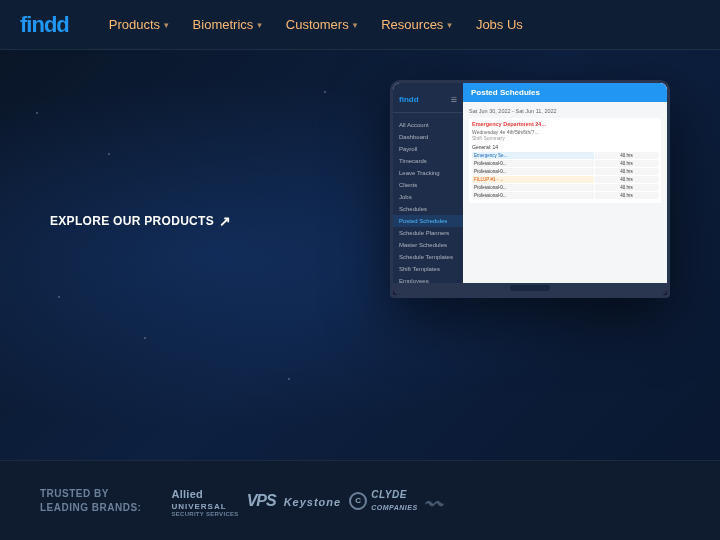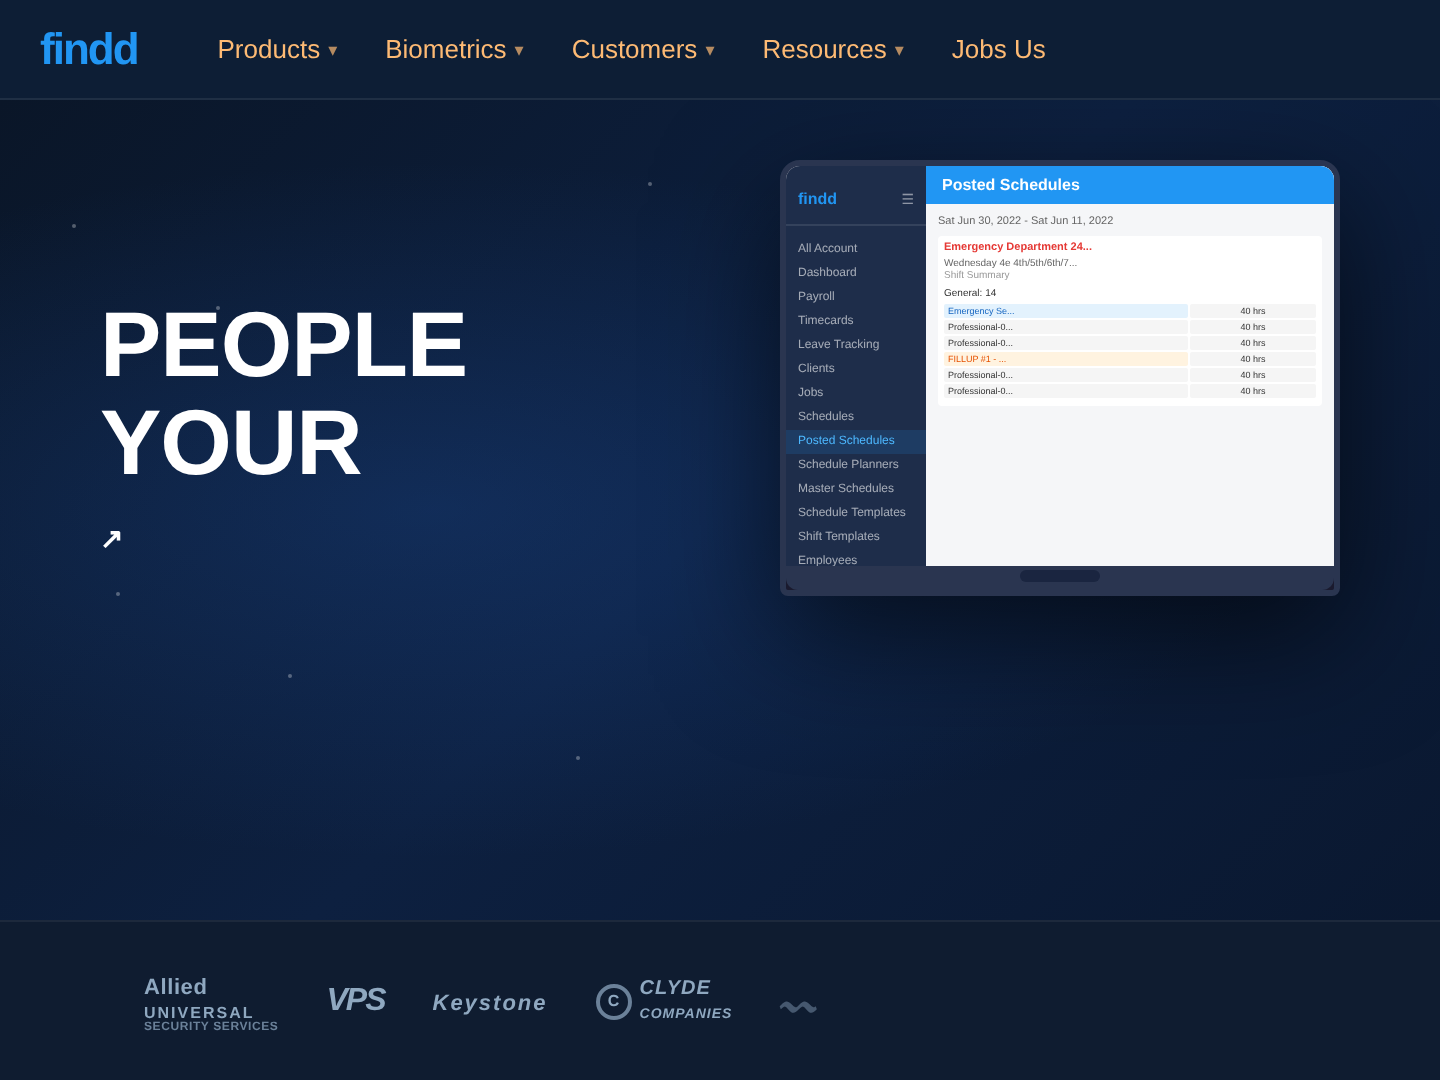--- a/index.html
+++ b/index.html
@@ -236,23 +236,22 @@
       font-weight: 700;
       color: #6b8199;
       text-transform: uppercase;
       letter-spacing: 0.5px;
       line-height: 1.4;
       min-width: 70px;
     }
     .brand-logos {
       display: flex;
       align-items: center;
-      gap: 24px;
+      gap: 8px;
       flex: 1;
-      margin-left: 32px;
     }
     .brand-text {
       font-size: 12px;
       font-weight: 900;
       color: #8fa8c0;
       letter-spacing: 1px;
       white-space: nowrap;
     }
     .brand-text.allied { font-size: 10px; letter-spacing: 0.5px; }
     .brand-text.keystone { font-style: italic; font-size: 11px; }
@@ -319,24 +318,25 @@
     <div class="star" style="top:25%;left:15%"></div>
     <div class="star" style="top:60%;left:8%"></div>
     <div class="star" style="top:70%;left:20%"></div>
     <div class="star" style="top:10%;left:45%"></div>
     <div class="star" style="top:80%;left:40%"></div>
   </div>
 
   <div class="hero-text">
     <h1 class="hero-headline">
       <br>
-      <span>PEOPLE YOUR</span><br>
+      <br>
     </h1>
     <div class="hero-buttons">
       <button class="btn-explore">
+        <span>EXPLORE OUR PRODUCTS</span>
         <span class="arrow">↗</span>
       </button>
     </div>
   </div>
 
   <div class="laptop-container">
     <div class="laptop">
       <div class="laptop-screen">
 
         <div class="app-sidebar">
@@ -401,20 +401,24 @@
             </div>
           </div>
         </div>
       </div>
       <div class="laptop-base"></div>
     </div>
   </div>
 </section>
 
 <div class="trusted-bar">
+  <div class="trusted-label">
+    <span>TRUSTED BY</span><br>
+    <span>LEADING BRANDS:</span>
+  </div>
   <div class="brand-logos">
 
     <div>
       <span class="brand-text allied" style="font-size:9px;letter-spacing:0.3px;">
         <span style="font-size:11px;font-weight:900;">Allied</span><span style="font-size:8px;display:block;letter-spacing:1px;">UNIVERSAL</span><span style="font-size:6px;color:#6b8199;display:block;">SECURITY SERVICES</span>
       </span>
     </div>
 
     <div>
       <span class="brand-text" style="font-size:16px;font-weight:900;font-style:italic;letter-spacing:-1px;">VPS</span>

